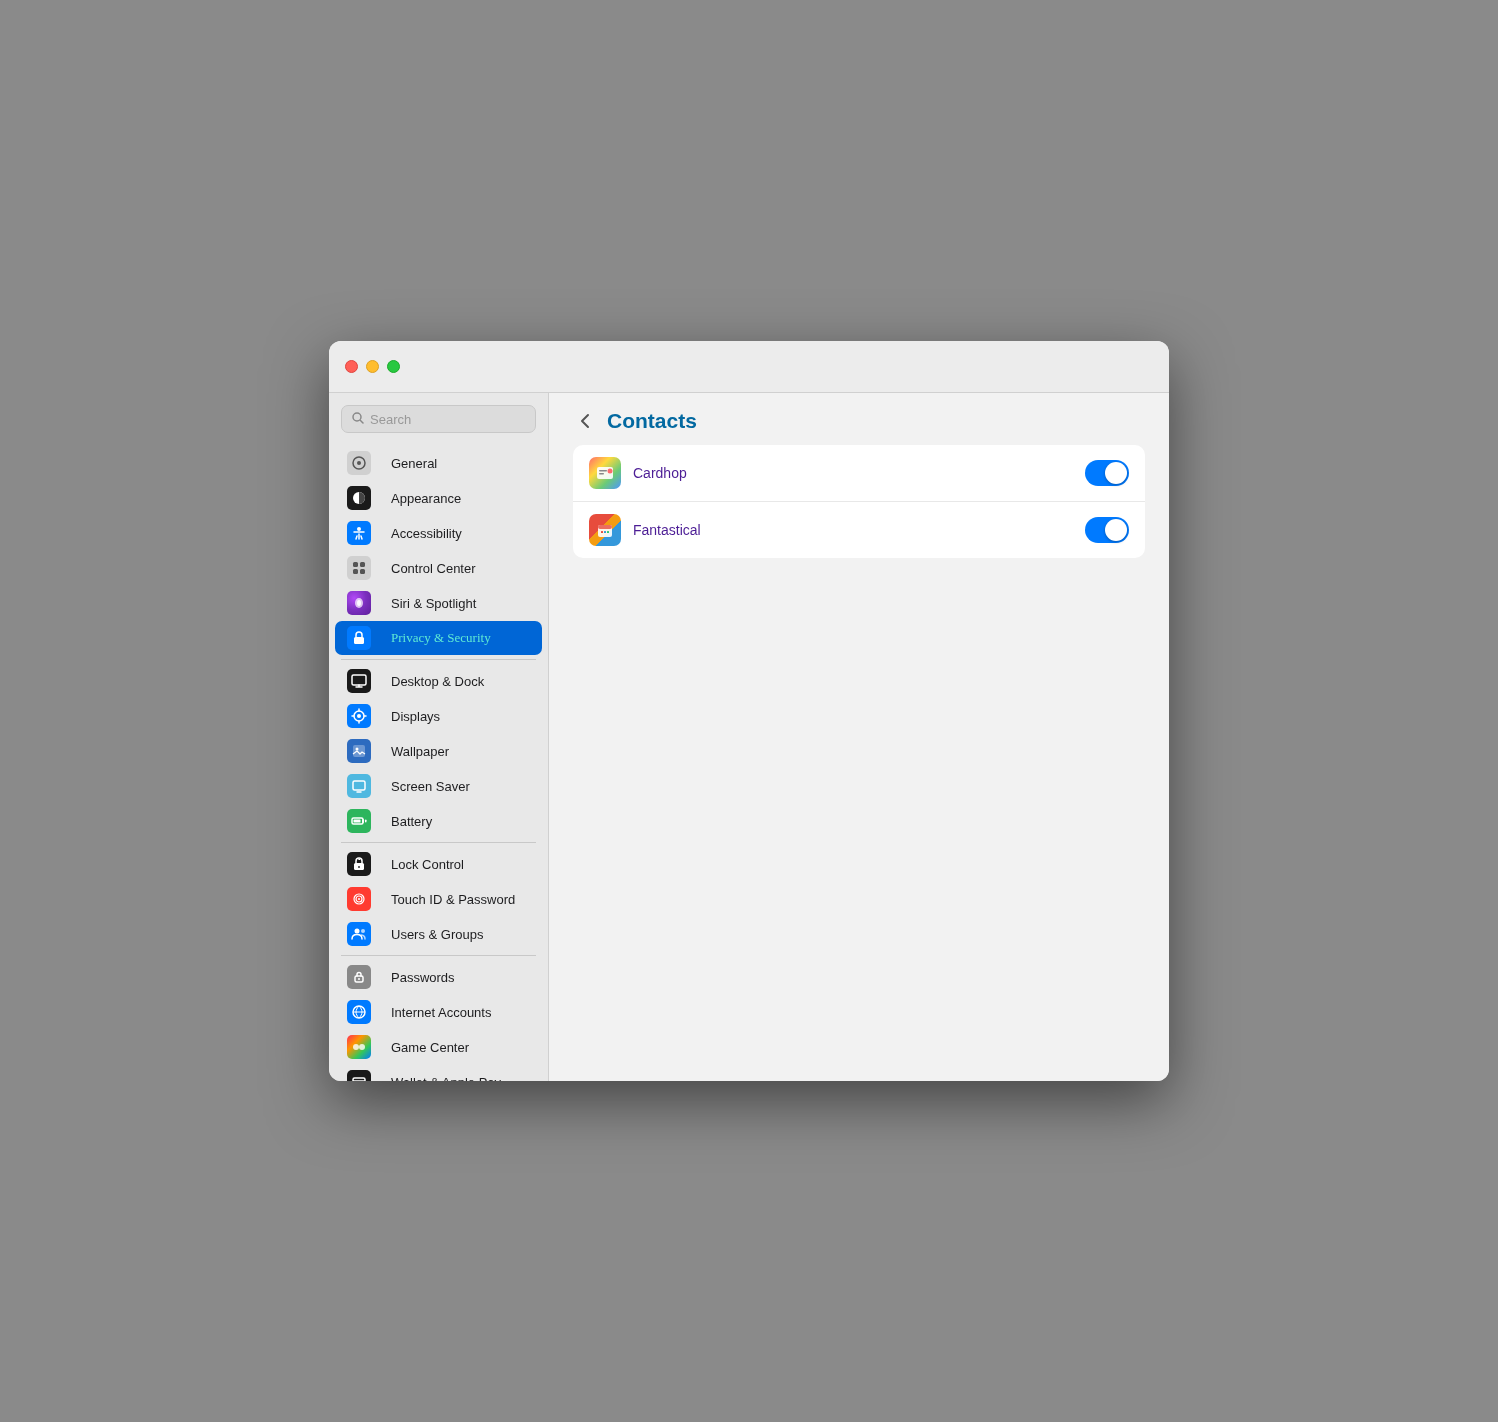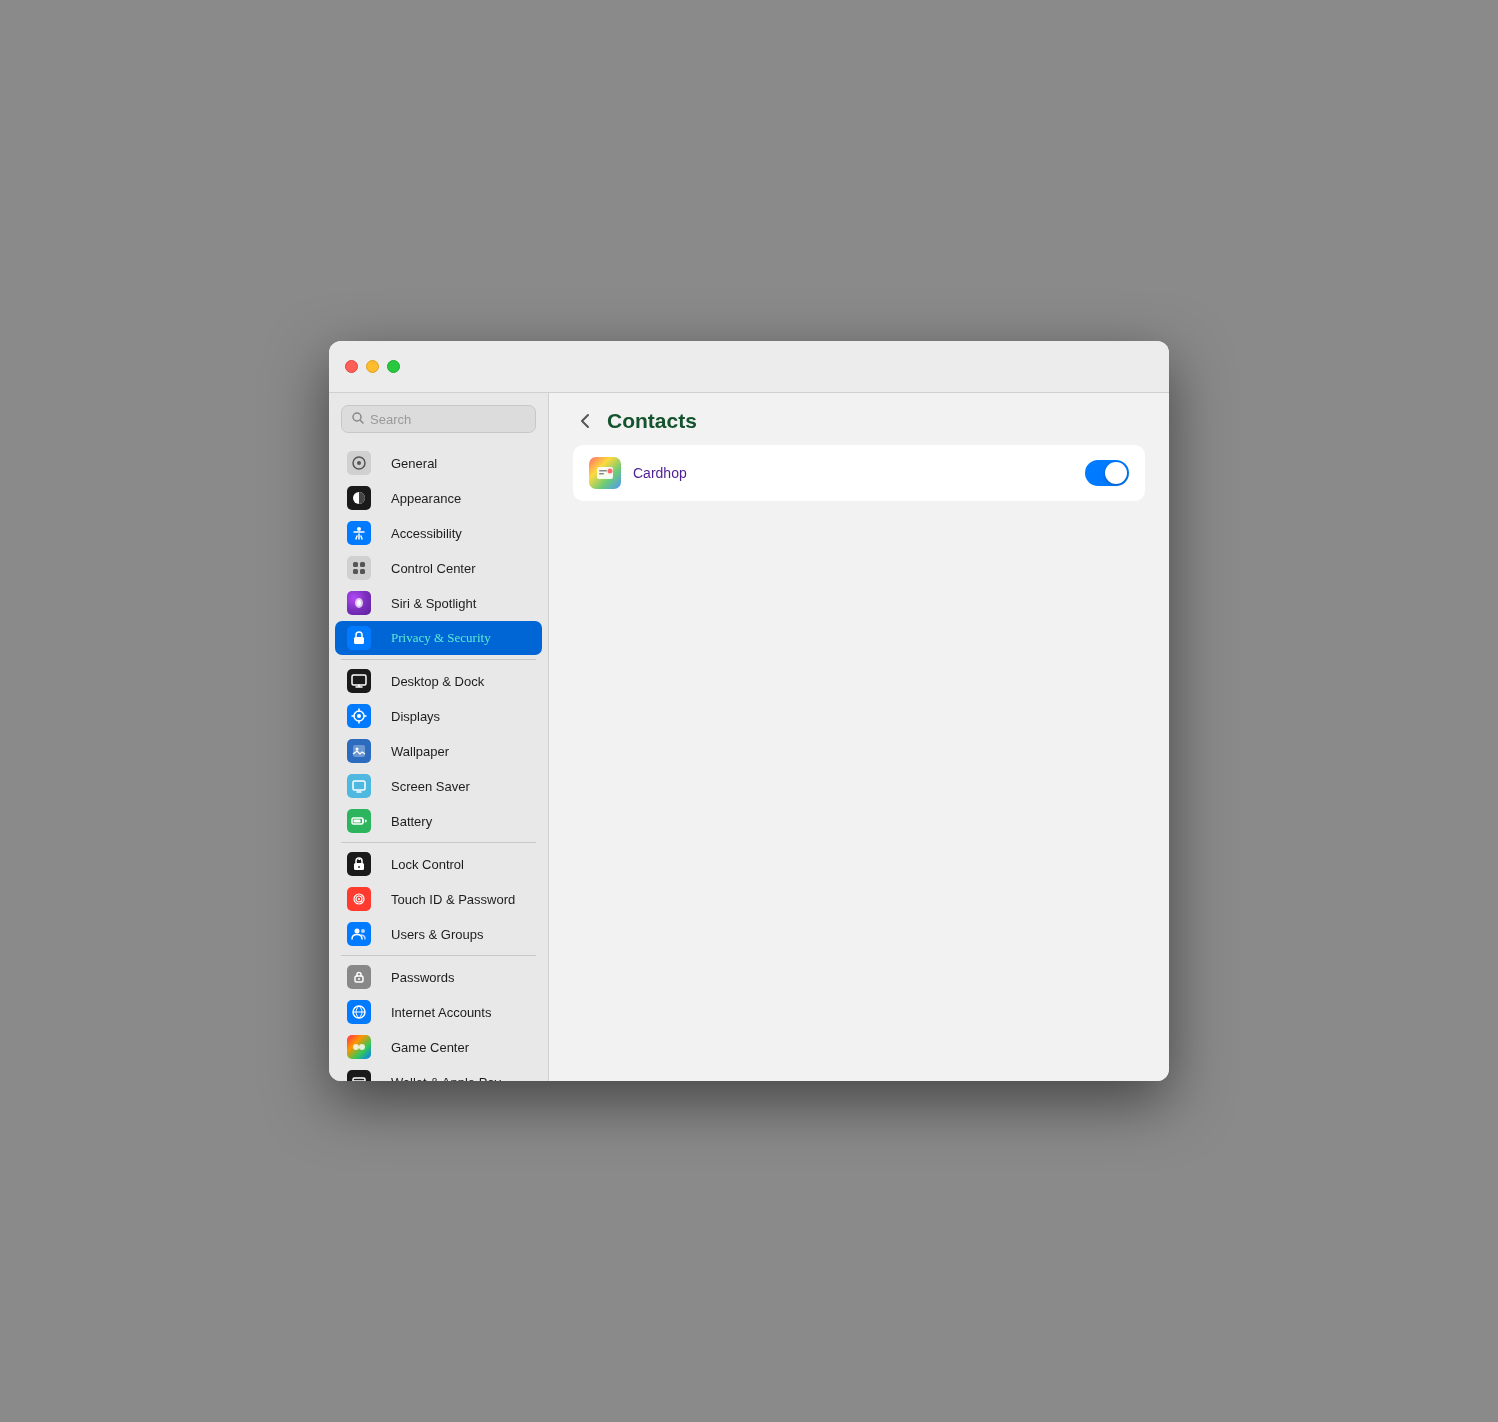--- a/index.html
+++ b/index.html
@@ -176,21 +176,21 @@
       height: 24px;
       display: flex;
       align-items: center;
       justify-content: center;
       cursor: pointer;
       color: #555;
     }
     .main-title {
       font-size: 21px;
       font-weight: 700;
-      color: #14532d;
+      color: #0369a1;
     }
     .main-content {
       flex: 1;
       padding: 0 24px 24px;
       overflow-y: auto;
     }
     .pane {
       background: white;
       border-radius: 10px;
       overflow: hidden;
@@ -492,18 +492,31 @@
                 <rect x="3" y="5" width="16" height="12" rx="2" fill="white" opacity="0.9"></rect>
                 <rect x="5" y="8" width="8" height="1.5" rx="0.75" fill="#888"></rect>
                 <rect x="5" y="11" width="5" height="1.5" rx="0.75" fill="#888"></rect>
                 <circle cx="16" cy="9" r="2.5" fill="#ff6b6b"></circle>
               </svg>
             </div>
             <span class="app-name">Cardhop</span>
             <div class="toggle"></div>
           </div>
 
+          <div class="app-row">
+            <div class="app-icon" style="background: linear-gradient(135deg, #e74c3c, #e74c3c 40%, #f39c12 40%, #f39c12 60%, #3498db 60%); border-radius:7px;">
+              <svg width="22" height="22" viewBox="0 0 22 22" fill="none">
+                <rect x="4" y="6" width="14" height="12" rx="2" fill="white" opacity="0.9"></rect>
+                <rect x="4" y="6" width="14" height="4" rx="2" fill="#e74c3c" opacity="0.8"></rect>
+                <rect x="7" y="12" width="2" height="2" rx="0.5" fill="#e74c3c"></rect>
+                <rect x="10" y="12" width="2" height="2" rx="0.5" fill="#3498db"></rect>
+                <rect x="13" y="12" width="2" height="2" rx="0.5" fill="#2ecc71"></rect>
+              </svg>
+            </div>
+            <span class="app-name">Fantastical</span>
+            <div class="toggle"></div>
+          </div>
 
         </div>
       </div>
     </div>
   </div>
 </div>
 
 </body></html>

